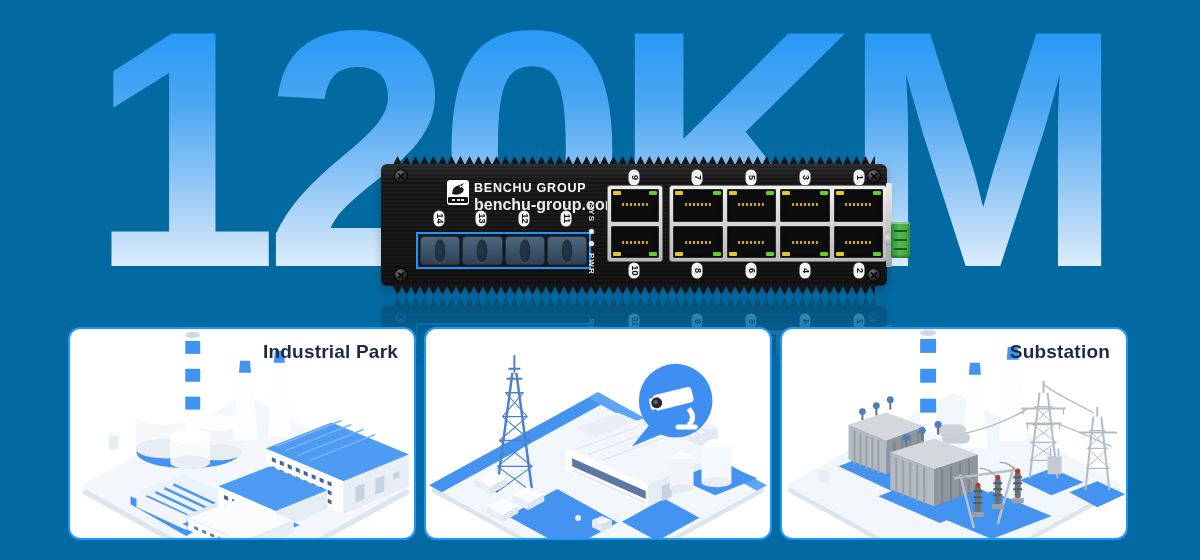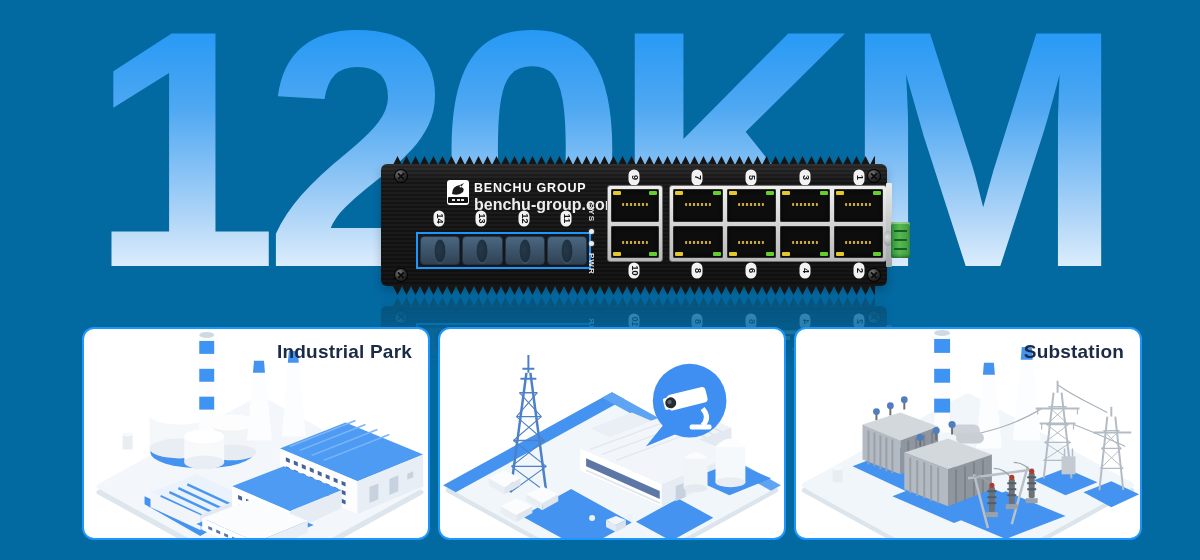--- a/index.html
+++ b/index.html
@@ -87,21 +87,21 @@
        box-shadow:inset 0 2px 0 rgba(255,255,255,.35),inset 0 -2px 3px rgba(0,0,0,.35);}
   .terminal::before{content:"";position:absolute;left:3px;top:8px;width:13px;height:2px;
        background:#1d5c26;box-shadow:0 9px 0 #1d5c26,0 18px 0 #1d5c26;}
 
   .reflection{position:absolute;left:0;top:141px;width:530px;height:141px;
       transform:scaleY(-1);opacity:.55;filter:blur(.6px);pointer-events:none;
       -webkit-mask-image:linear-gradient(180deg,rgba(0,0,0,0) 50%,rgba(0,0,0,.5) 100%);
       mask-image:linear-gradient(180deg,rgba(0,0,0,0) 50%,rgba(0,0,0,.5) 100%);}
 
   
-  .cards{position:absolute;left:82px;top:327px;width:1060px;height:213px;display:flex;gap:8px;z-index:5;}
+  .cards{position:absolute;left:68px;top:327px;width:1060px;height:213px;display:flex;gap:8px;z-index:5;}
   .card{flex:1;position:relative;background:#fff;border:2px solid #1e97fc;border-radius:12px;
         overflow:hidden;}
   .card svg{position:absolute;left:0;top:0;width:100%;height:100%;}
   .card-title{position:absolute;top:12px;right:16px;font-size:19px;font-weight:700;color:#1b2b45;
         letter-spacing:.2px;}
 </style>
 </head>
 <body>
 
 <div class="stage">

